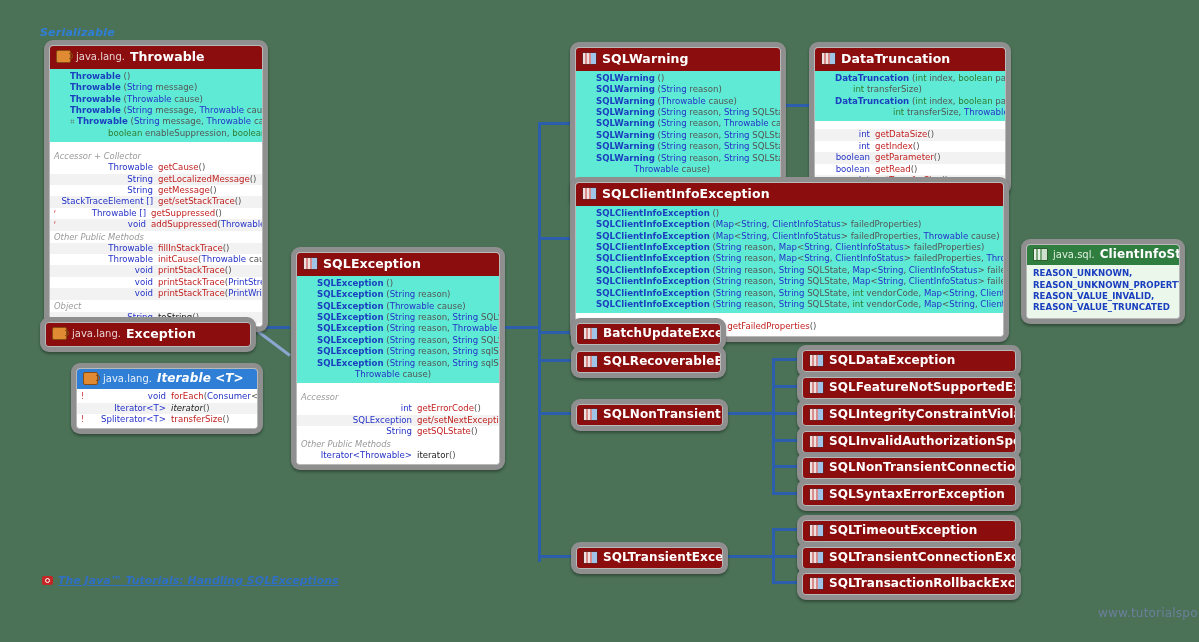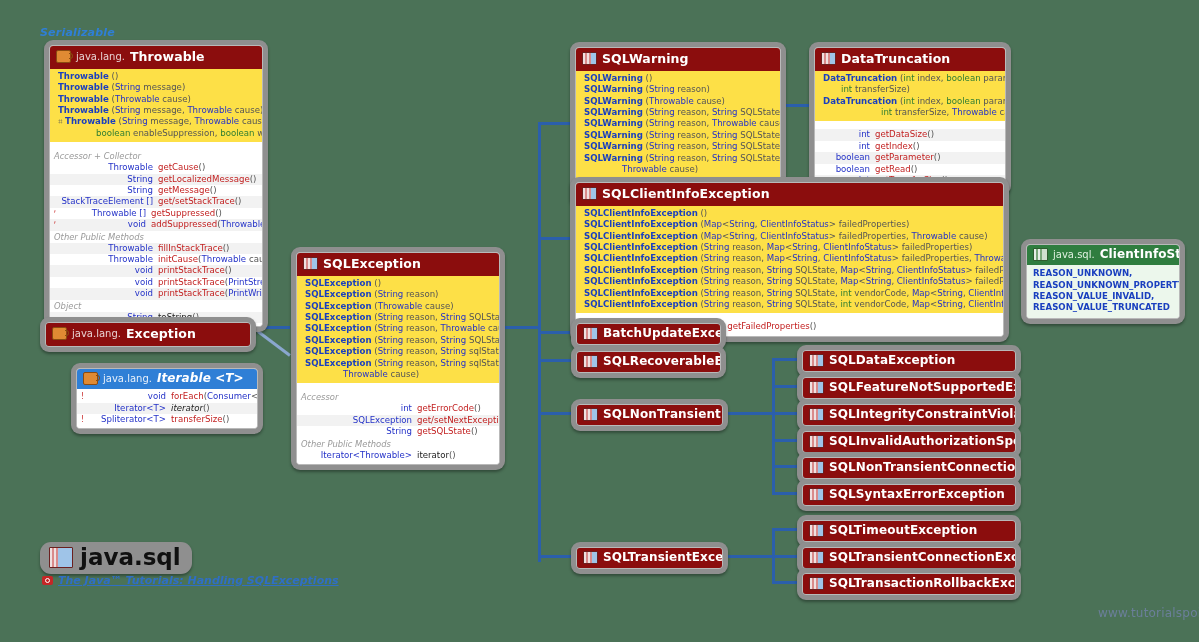--- a/index.html
+++ b/index.html
@@ -40,21 +40,21 @@
      border:1px solid #6a2020;border-radius:1px;}
   .ico-cup{width:13px;height:11px;background:#e08a33;border-radius:2px;
      border:1px solid #8a4b10;}
   .ico-cup:after{content:"";position:absolute;right:-3px;top:2px;width:3px;height:4px;
      border:1px solid #8a4b10;border-left:none;border-radius:0 3px 3px 0;}
   .ico-green{background:
      linear-gradient(90deg,#e6efe6 0 2px,#7aa87a 2px 4px,#e6efe6 4px 6px,#7aa87a 6px 8px,#cfe0cf 8px 13px);
      border:1px solid #2f5d2f;border-radius:1px;}
 
   
-  .ctors{background:#fde047;padding:2px 0 3px 4px;}
+  .ctors{background:#5eead4;padding:2px 0 3px 16px;}
   .methods{background:#ffffff;padding:2px 0 3px 0;}
   .enumbody{background:#ecf7ec;padding:3px 6px 4px 6px;}
 
   .row{font-size:8.6px;line-height:11.4px;white-space:nowrap;padding:0 4px;
        display:flex;align-items:flex-start;}
   .methods .row:nth-child(even){background:#f2f2f2;}
   .rowplain{font-size:8.6px;line-height:11.4px;white-space:nowrap;padding:0 4px;}
   .sect{font-size:8.4px;line-height:11px;color:#9a9a9a;font-style:italic;padding:1px 4px 0 4px;}
   .rtype{display:inline-block;text-align:right;color:#2432c8;flex:0 0 auto;padding-right:5px;}
   .mark{display:inline-block;width:7px;flex:0 0 auto;color:#c33;font-size:8px;}
@@ -544,24 +544,20 @@
 
   <div class="box" style="left:797px;top:568px;width:224px;">
     <div class="box-inner">
         <div class="hdr small">
       <span class="ico ico-db"></span>
       <span>SQLTransactionRollbackException</span>
         </div>
       </div>
   </div>
 
-  <div class="pkgtitle" style="left:40px;top:542px;">
-    <span class="ico ico-db"></span>
-    <span class="t">java.sql</span>
-  </div>
 
   <div class="caption" style="left:42px;top:574px;">
     <span class="cap-dot"></span>
     <span>The Java™ Tutorials: Handling SQLExceptions</span>
   </div>
 
   <div class="wmark" style="left:1098px;top:606px;">www.tutorialspoint.com</div>
 
 </div>
 

